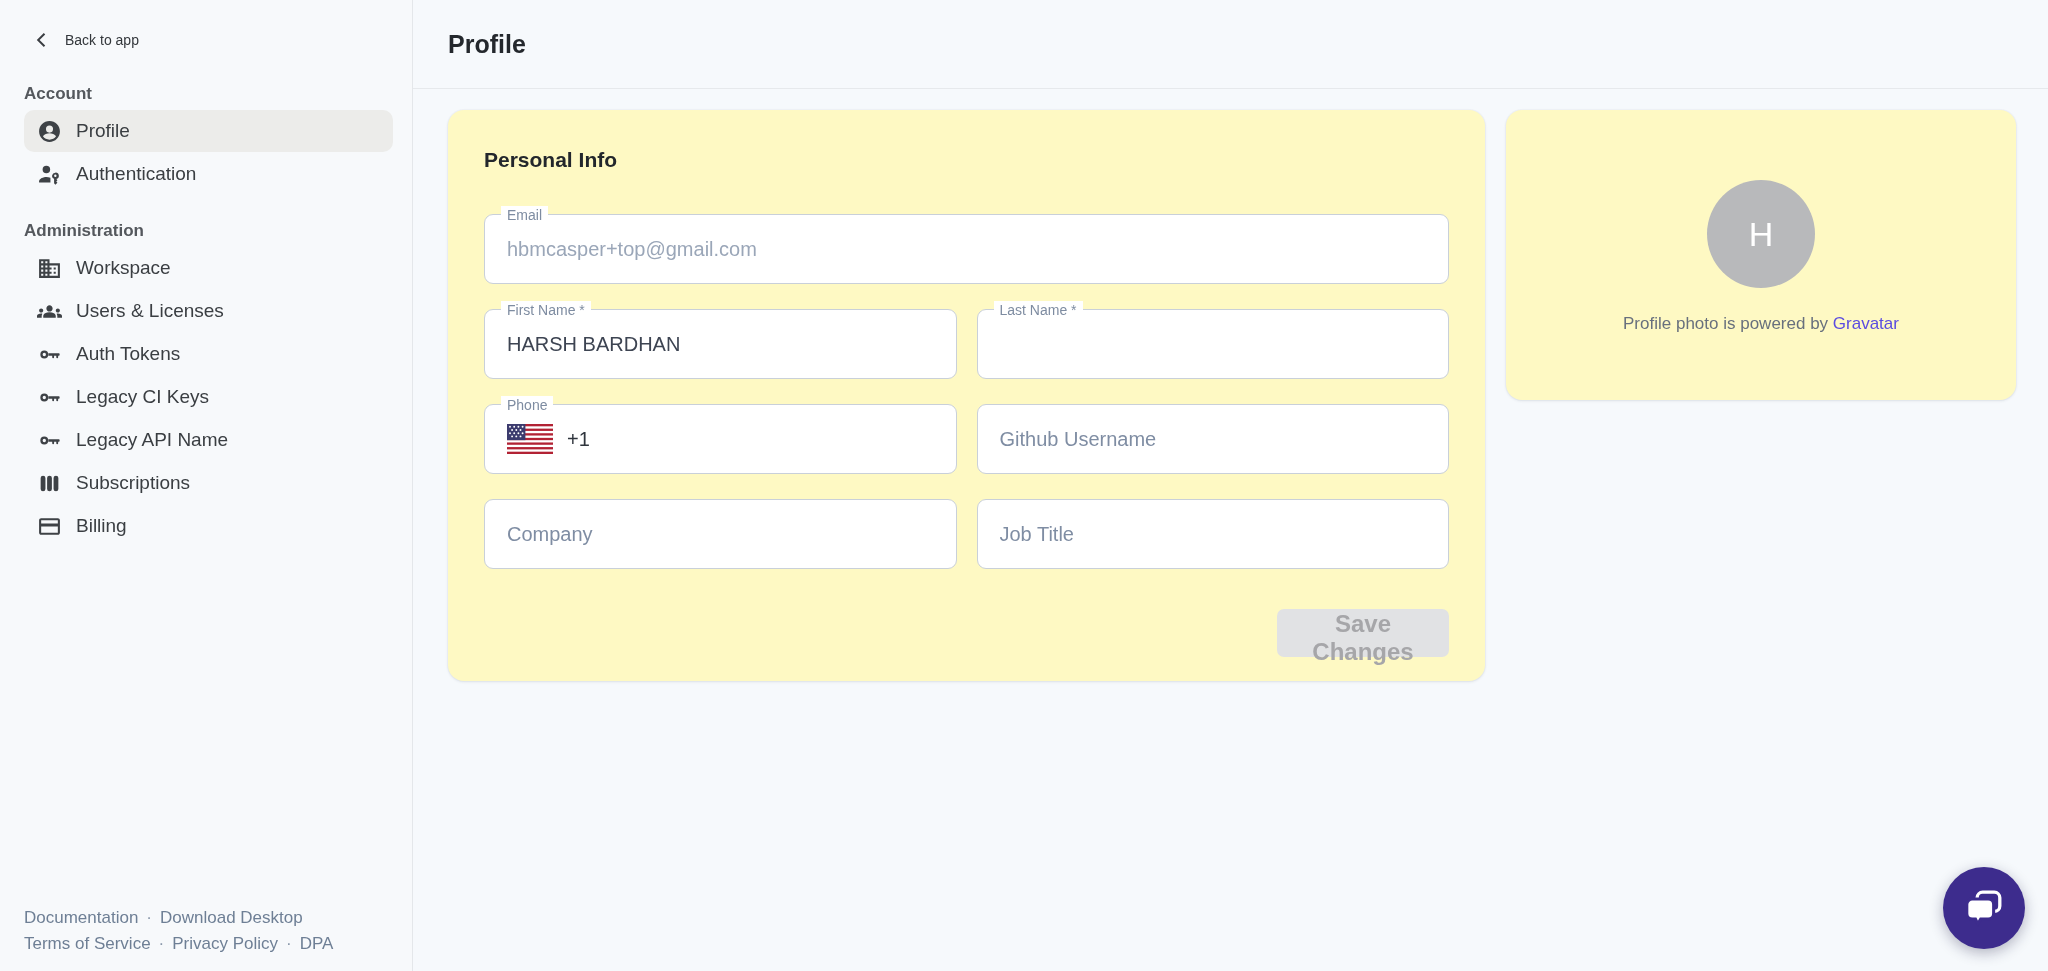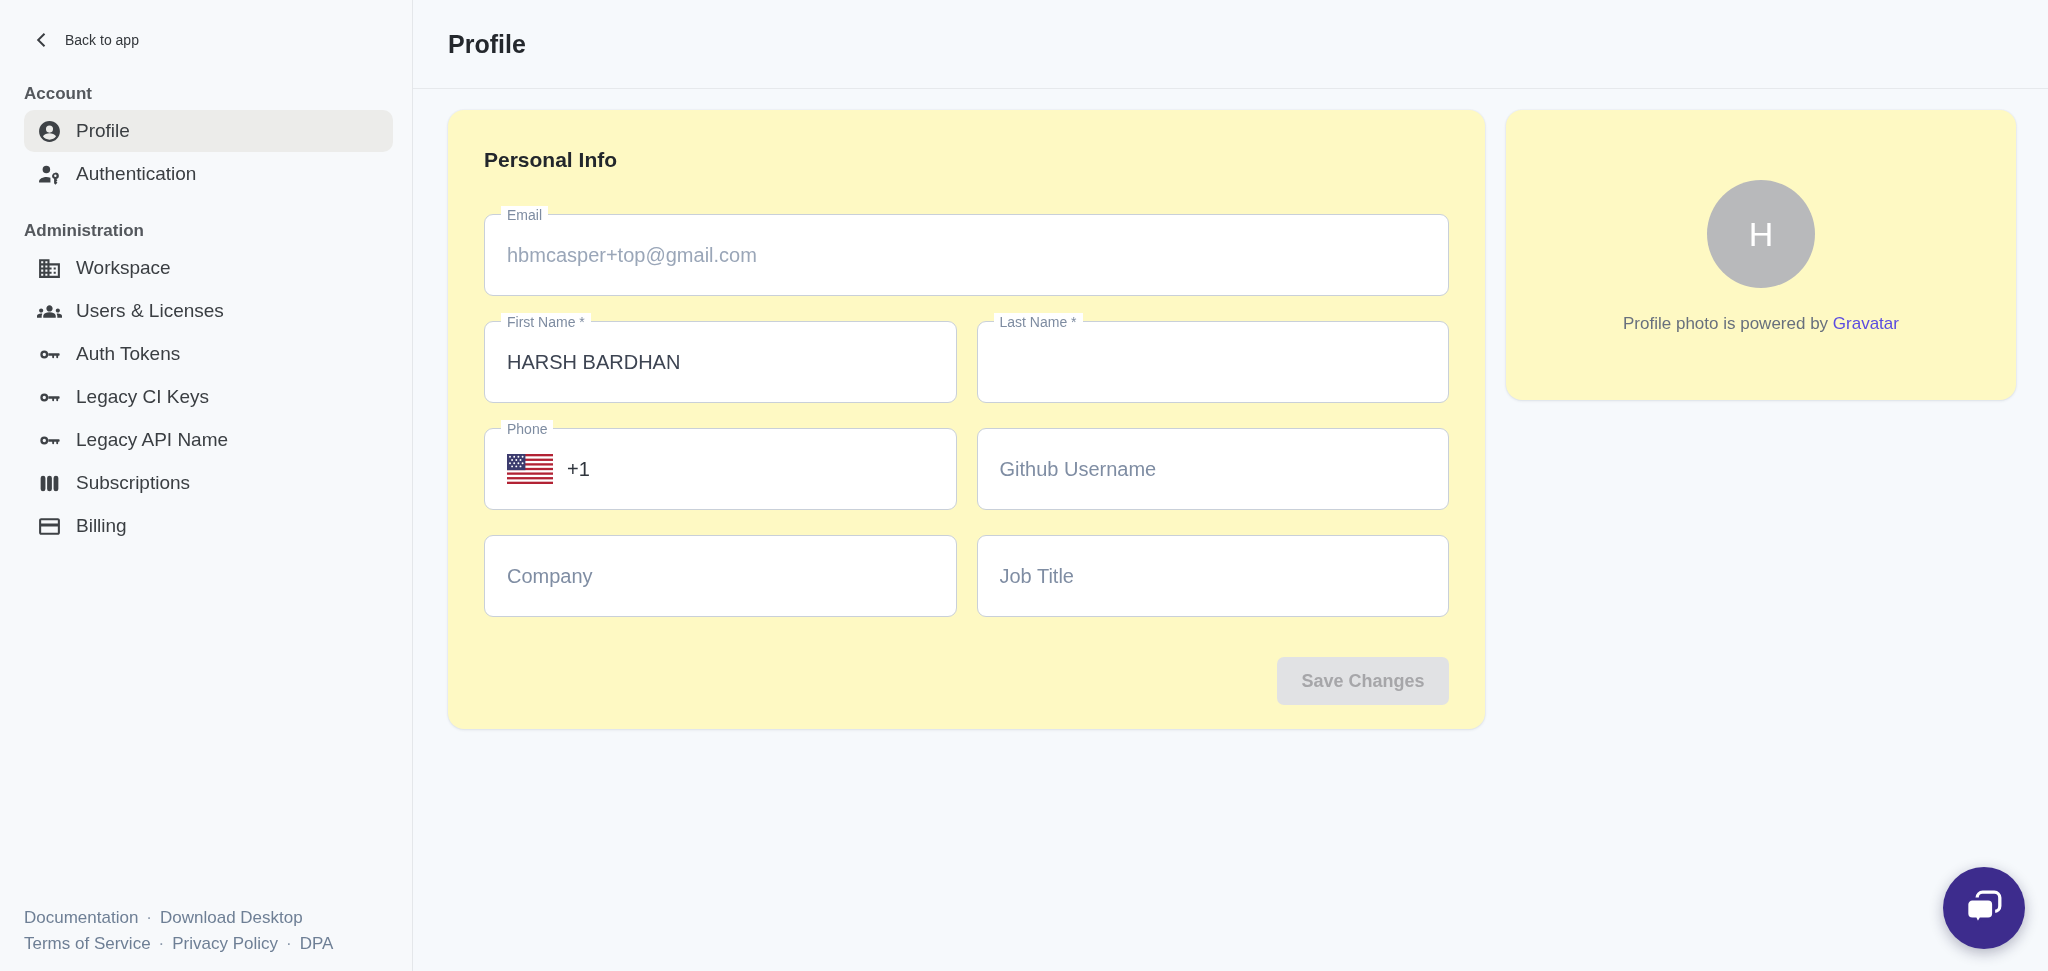--- a/index.html
+++ b/index.html
@@ -53,42 +53,42 @@
   .card {
     background:#fef9c3; border-radius:16px;
     box-shadow:0 1px 3px rgba(25,45,70,.10), 0 0 0 1px rgba(25,45,70,.025);
   }
   .personal-card { width:1037px; padding:32px 36px 24px; }
   .personal-title { font-size:21px; font-weight:bold; color:#23272c; margin:6px 0 0 0; }
   .form { margin-top:42px; }
   .row { display:flex; gap:20px; margin-top:25px; }
   .row.first { margin-top:0; }
   .field {
-    position:relative; flex:1; height:82px;
+    position:relative; flex:1; height:70px;
     border:1px solid #c9d0d9; border-radius:9px; background:#fff;
     display:flex; align-items:center; padding:0 22px;
   }
   .float-label {
     position:absolute; top:-9px; left:16px;
     font-size:14px; color:#7e8ca1; background:#fff;
     padding:0 6px; line-height:18px; white-space:nowrap;
   }
   .field input {
     border:none; outline:none; width:100%; background:transparent;
     font-family:inherit; font-size:20px; color:#3d4452; padding:0;
   }
   .field input:disabled { color:#9aa6b8; -webkit-text-fill-color:#9aa6b8; }
   .field input::placeholder { color:#7f8da3; opacity:1; }
   .dial-code { font-size:20px; color:#2f353d; margin-left:14px; }
   .flag { width:46px; height:30px; flex:none; display:block; }
   .actions { display:flex; justify-content:flex-end; margin-top:40px; }
   .save-btn {
     width:172px; height:48px; border:none; border-radius:7px;
     background:#e1e2e4; color:#a6a6a9;
-    font-family:inherit; font-size:18px; font-weight:bold;
+    font-family:inherit; font-size:24px; font-weight:bold;
   }
   .gravatar-card {
     width:510px; height:290px;
     display:flex; flex-direction:column; align-items:center;
     padding-top:70px;
   }
   .avatar {
     width:108px; height:108px; border-radius:50%;
     background:#b8b9bb; color:#fff;
     display:flex; align-items:center; justify-content:center;

